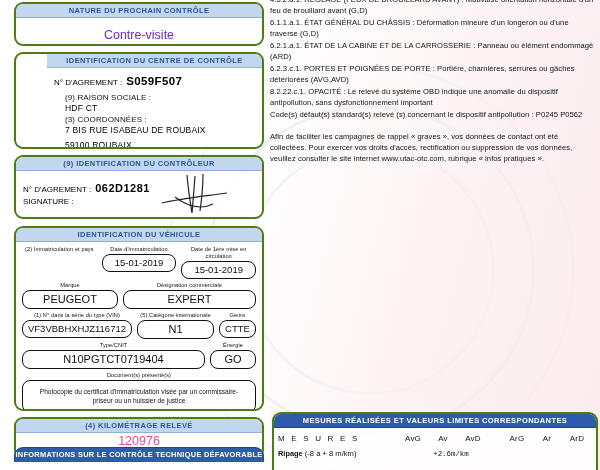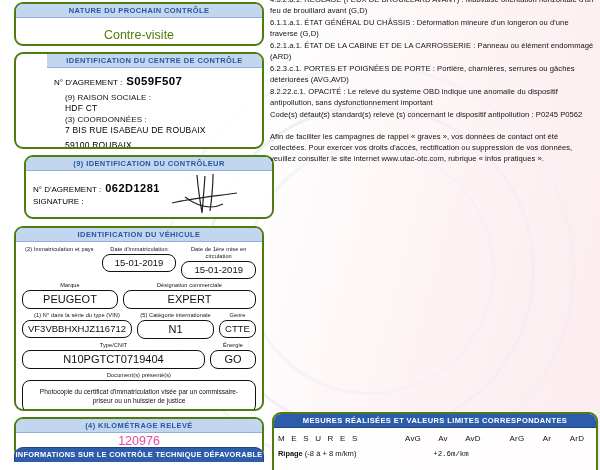--- a/index.html
+++ b/index.html
@@ -51,21 +51,21 @@
   .panel-head.dark {
     background:#2d5cab;
     color:#ffffff;
     border-bottom:1px solid #1f4589;
   }
   .panel-body { padding:5px 7px; }
 
   .big-center {
     text-align:center;
     font-size:12.5px;
-    color:#4d7c0f;
+    color:#6d28d9;
     padding:10px 0 12px;
   }
 
   .kv { font-size:8px; color:#111; margin:1px 11px; letter-spacing:.1px;}
   .indent { padding-left:11px; font-size:8.5px; letter-spacing:.2px; }
 
   .agr-row { display:flex; align-items:baseline; gap:4px; margin:2px 0 6px; }
   .agr-row .lbl { font-size:8px; }
   .agr-row .val { font-size:11.5px; font-weight:bold; letter-spacing:.4px; }
 
@@ -163,21 +163,21 @@
         </div>
         <div class="kv">(9) RAISON SOCIALE :</div>
         <div class="indent">HDF CT</div>
         <div class="kv" style="margin-top:2px;">(3) COORDONNÉES :</div>
         <div class="indent">7 BIS RUE ISABEAU DE ROUBAIX</div>
         <div class="indent" style="margin-top:5px;">59100 ROUBAIX</div>
 
       </div>
     </div>
 
-    <div class="panel" style="position:absolute;left:24px;top:155px;width:250px;height:64px;">
+    <div class="panel" style="position:absolute;left:14px;top:155px;width:250px;height:64px;">
       <div class="panel-head">(9) IDENTIFICATION DU CONTRÔLEUR</div>
       <div class="ctrl-wrap">
         <div class="ctrl-line">
           <span>N° D'AGREMENT :</span><span class="num">062D1281</span>
         </div>
         <div class="ctrl-line">SIGNATURE :</div>
         <div class="sig">
           <svg width="75" height="42" viewBox="0 0 75 42">
             <path d="M5 30 C20 26, 40 24, 70 20" stroke="#222" stroke-width="1.2" fill="none"></path>
             <path d="M30 2 C31 14, 33 28, 35 40 C36 30, 37 16, 38 3" stroke="#222" stroke-width="1.2" fill="none"></path>

